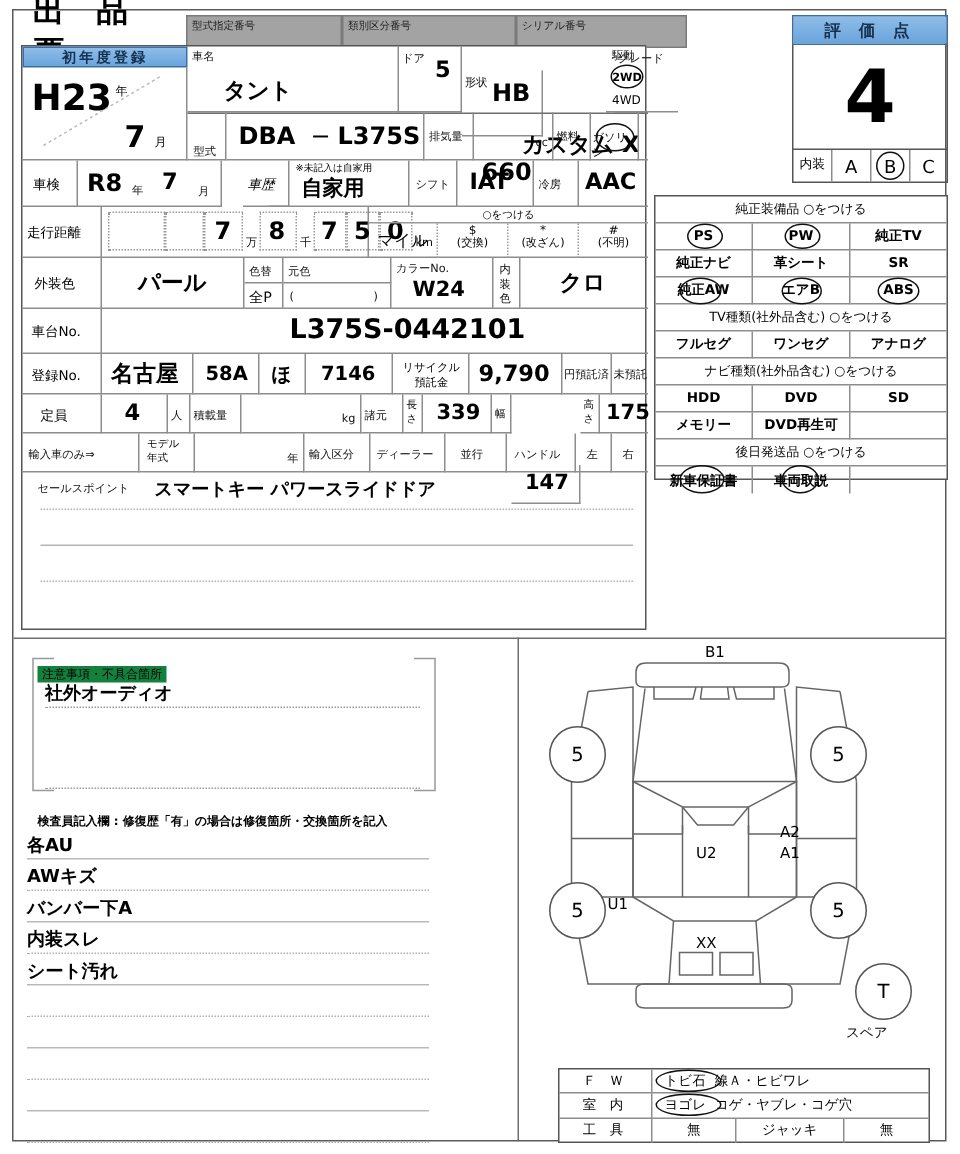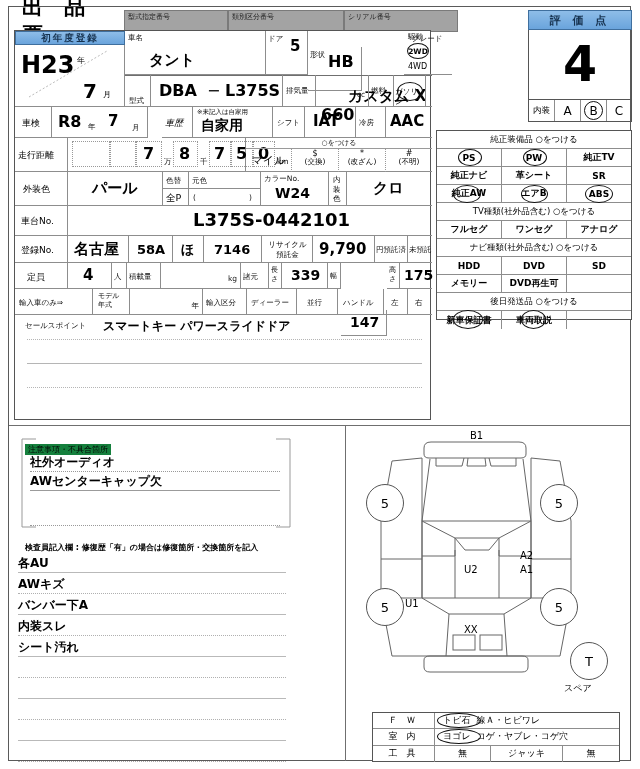--- a/index.html
+++ b/index.html
@@ -516,21 +516,20 @@
   <div class="sep-hline" style="left:9px; top:425px; width:621px;"></div>
   <div class="sep-vline" style="left:345px; top:425px; height:336px;"></div>
 
   <div id="notes-box">
     <svg width="272" height="92" style="position:absolute;left:0;top:0;">
       <path d="M16 2 L2 2 L2 90 L16 90" fill="none" stroke="#999" stroke-width="1"></path>
       <path d="M256 2 L270 2 L270 90 L256 90" fill="none" stroke="#999" stroke-width="1"></path>
     </svg>
     <div id="notes-title">注意事項・不具合箇所</div>
     <div class="note-line" style="top:16px;">社外オーディオ</div>
-    <div class="note-line" style="top:35px; border-bottom:1px solid #9b9b9b;">AWセンターキャップ欠</div>
     <div class="note-line" style="top:54px; border-bottom:none;"></div>
     <div class="note-line" style="top:70px;"></div>
   </div>
 
   <div id="insp-title">検査員記入欄 : 修復歴「有」の場合は修復箇所・交換箇所を記入</div>
   <div class="insp-line" style="top:552px;">各AU</div>
   <div class="insp-line dot" style="top:573px;">AWキズ</div>
   <div class="insp-line" style="top:594px;">バンバー下A</div>
   <div class="insp-line dot" style="top:615px;">内装スレ</div>
   <div class="insp-line" style="top:636px;">シート汚れ</div>

